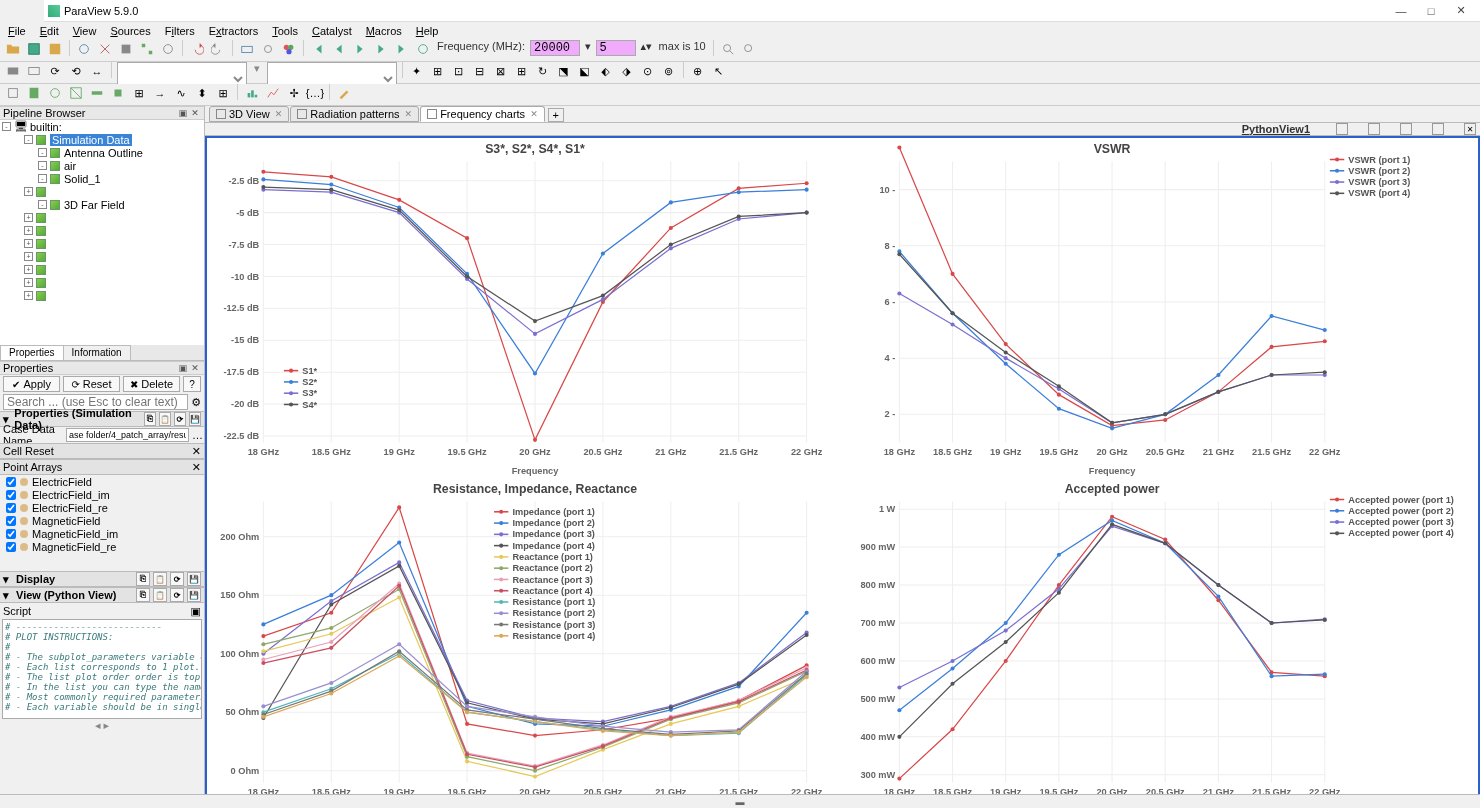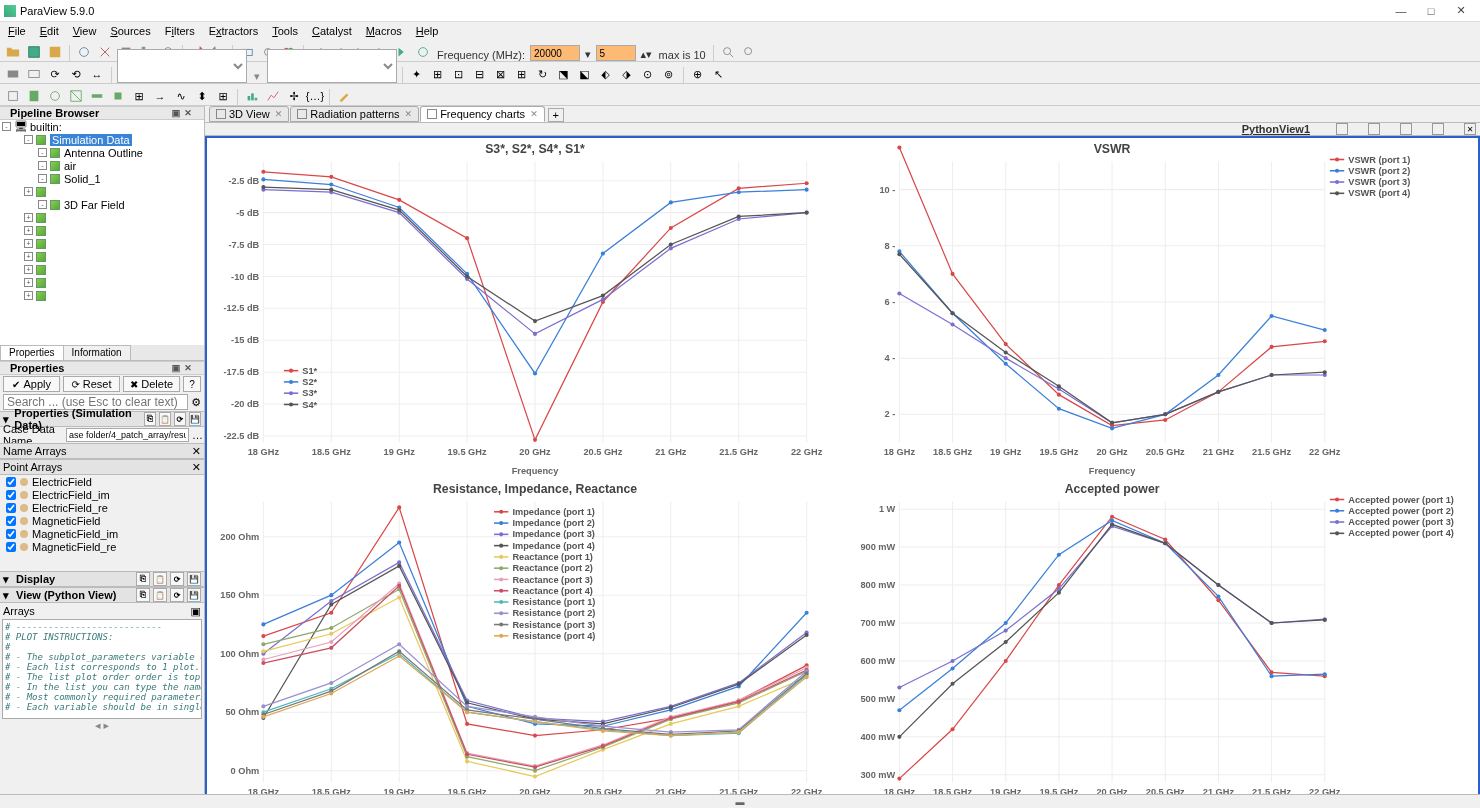--- a/index.html
+++ b/index.html
@@ -1,33 +1,33 @@
 <!DOCTYPE html>
 <html><head>
 <meta charset="utf-8">
 <style>
 * { margin:0; padding:0; box-sizing:border-box; font-family:"Segoe UI",Tahoma,sans-serif; font-size:11px; }
 body { background:#f0f0f0; width:1480px; height:808px; overflow:hidden; display:flex; flex-direction:column; }
-.titlebar { height:22px; background:#fff; display:flex; align-items:center; padding:0 4px; border-bottom:1px solid #ddd; }
+.titlebar { height:22px; background:#fff; display:flex; align-items:center; padding:0 4px; border-bottom:1px solid #ddd;margin-left:44px; }
 .titlebar .logo { width:12px; height:12px; background:linear-gradient(45deg,#3a7,#5c9); margin-right:4px; }
 .titlebar .spacer { flex:1; }
 .titlebar .winbtn { width:30px; text-align:center; cursor:pointer; color:#444; }
 .menubar { height:18px; background:#f0f0f0; display:flex; align-items:center; padding:0 2px; gap:2px; }
 .menubar span { padding:1px 6px; cursor:pointer; }
 .menubar span u { text-decoration:underline; }
-.toolbar { height:22px; background:#f0f0f0; border-bottom:1px solid #ccc; display:flex; align-items:flex-end; padding:0 4px; gap:3px; }
+.toolbar { height:22px; background:#f0f0f0; border-bottom:1px solid #ccc; display:flex; align-items:flex-start; padding:0 4px; gap:3px; }
 .tbtn { width:18px; height:18px; display:flex; align-items:center; justify-content:center; cursor:pointer; border:1px solid transparent; border-radius:2px; }
 .tbtn svg { width:14px; height:14px; }
 .tsep { width:1px; height:16px; background:#ccc; margin:0 2px; }
 .tlabel { color:#333; padding:0 2px; }
-.tfield { border:1px solid #aaa; background:#fdba74; height:16px; padding:0 3px; min-width:40px; font-size:10px; }
+.tfield { border:1px solid #aaa; background:#f0abfc; height:16px; padding:0 3px; min-width:40px; font-size:12px;font-family:Liberation Mono, monospace; }
 .tb2sel { border:1px solid #aaa; background:#fff; height:18px; width:130px; font-size:10px; color:#888; padding:16px 3px; }
 .main { flex:1; display:flex; overflow:hidden; }
 .leftpane { width:205px; background:#f0f0f0; display:flex; flex-direction:column; border-right:1px solid #bbb; }
-.panehdr { height:14px; background:#e8e8e8; border-top:1px solid #ccc; border-bottom:1px solid #ccc; display:flex; align-items:center; padding:0 10px; font-size:10px;font-weight:bold; }
+.panehdr { height:14px; background:#e8e8e8; border-top:1px solid #ccc; border-bottom:1px solid #ccc; display:flex; align-items:center; padding:0 3px; font-size:10px; }
 .panehdr .spacer{flex:1}
 .panehdr .pb { width:12px; height:12px; display:flex; align-items:center; justify-content:center; cursor:pointer; color:#555; font-size:9px; }
 .tree { flex:0 0 225px; overflow:auto; background:#fff; font-size:10px; }
 .tree .row { display:flex; align-items:center; height:13px; padding-left:2px; gap:2px; }
 .tree .exp { width:9px; height:9px; border:1px solid #888; font-size:7px; display:flex; align-items:center; justify-content:center; cursor:pointer; color:#555; margin-right:1px;}
 .tree .box { width:10px; height:10px; background:linear-gradient(135deg,#8c5,#5a3); border:1px solid #696; margin-right:2px; }
 .tree .sel { background:#3984d6; color:#fff; padding:0 2px; }
 .tabstrip { height:16px; display:flex; border-bottom:1px solid #bbb; background:#e8e8e8; }
 .tabstrip .tab { padding:1px 8px; border:1px solid #bbb; border-bottom:none; background:#f0f0f0; font-size:10px; cursor:pointer; margin-right:-1px; }
 .tabstrip .tab.act { background:#fff; }
@@ -424,21 +424,21 @@
         <div class="sb">📋</div>
         <div class="sb">⟳</div>
         <div class="sb">💾</div>
       </div>
       <div class="fieldrow">
         <span class="l">Case Data Name</span>
         <input type="text" value="ase folder/4_patch_array/results/resFile.0.case" style="">
         <span>…</span>
       </div>
       <div class="sechdr" style="font-weight:normal">
-          <span>Name Arrays</span>
+          <span>Cell Reset</span>
           <div class="sp"></div>
           <span>✕</span>
         </div>
       <div class="sechdr" style="font-weight:normal">
           <span>Point Arrays</span>
           <div class="sp"></div>
           <span>✕</span>
         </div>
       <div id="arrays">
           <div class="chk">
@@ -485,21 +485,21 @@
       <div class="sechdr">
         <span class="exp">▾</span>
           <span>View (Python View)</span>
           <div class="sp"></div>
         <div class="sb">⎘</div>
           <div class="sb">📋</div>
           <div class="sb">⟳</div>
           <div class="sb">💾</div>
       </div>
       <div class="fieldrow">
-          <span>Arrays</span>
+          <span>Script</span>
           <div class="sp" style="flex:1"></div>
           <span>▣</span>
         </div>
       <div class="script"># ---------------------------
 # PLOT INSTRUCTIONS:
 #
 # - The subplot_parameters variable contains a
 # - Each list corresponds to 1 plot.
 # - The list plot order order is top left, top
 # - In the list you can type the names of calc

